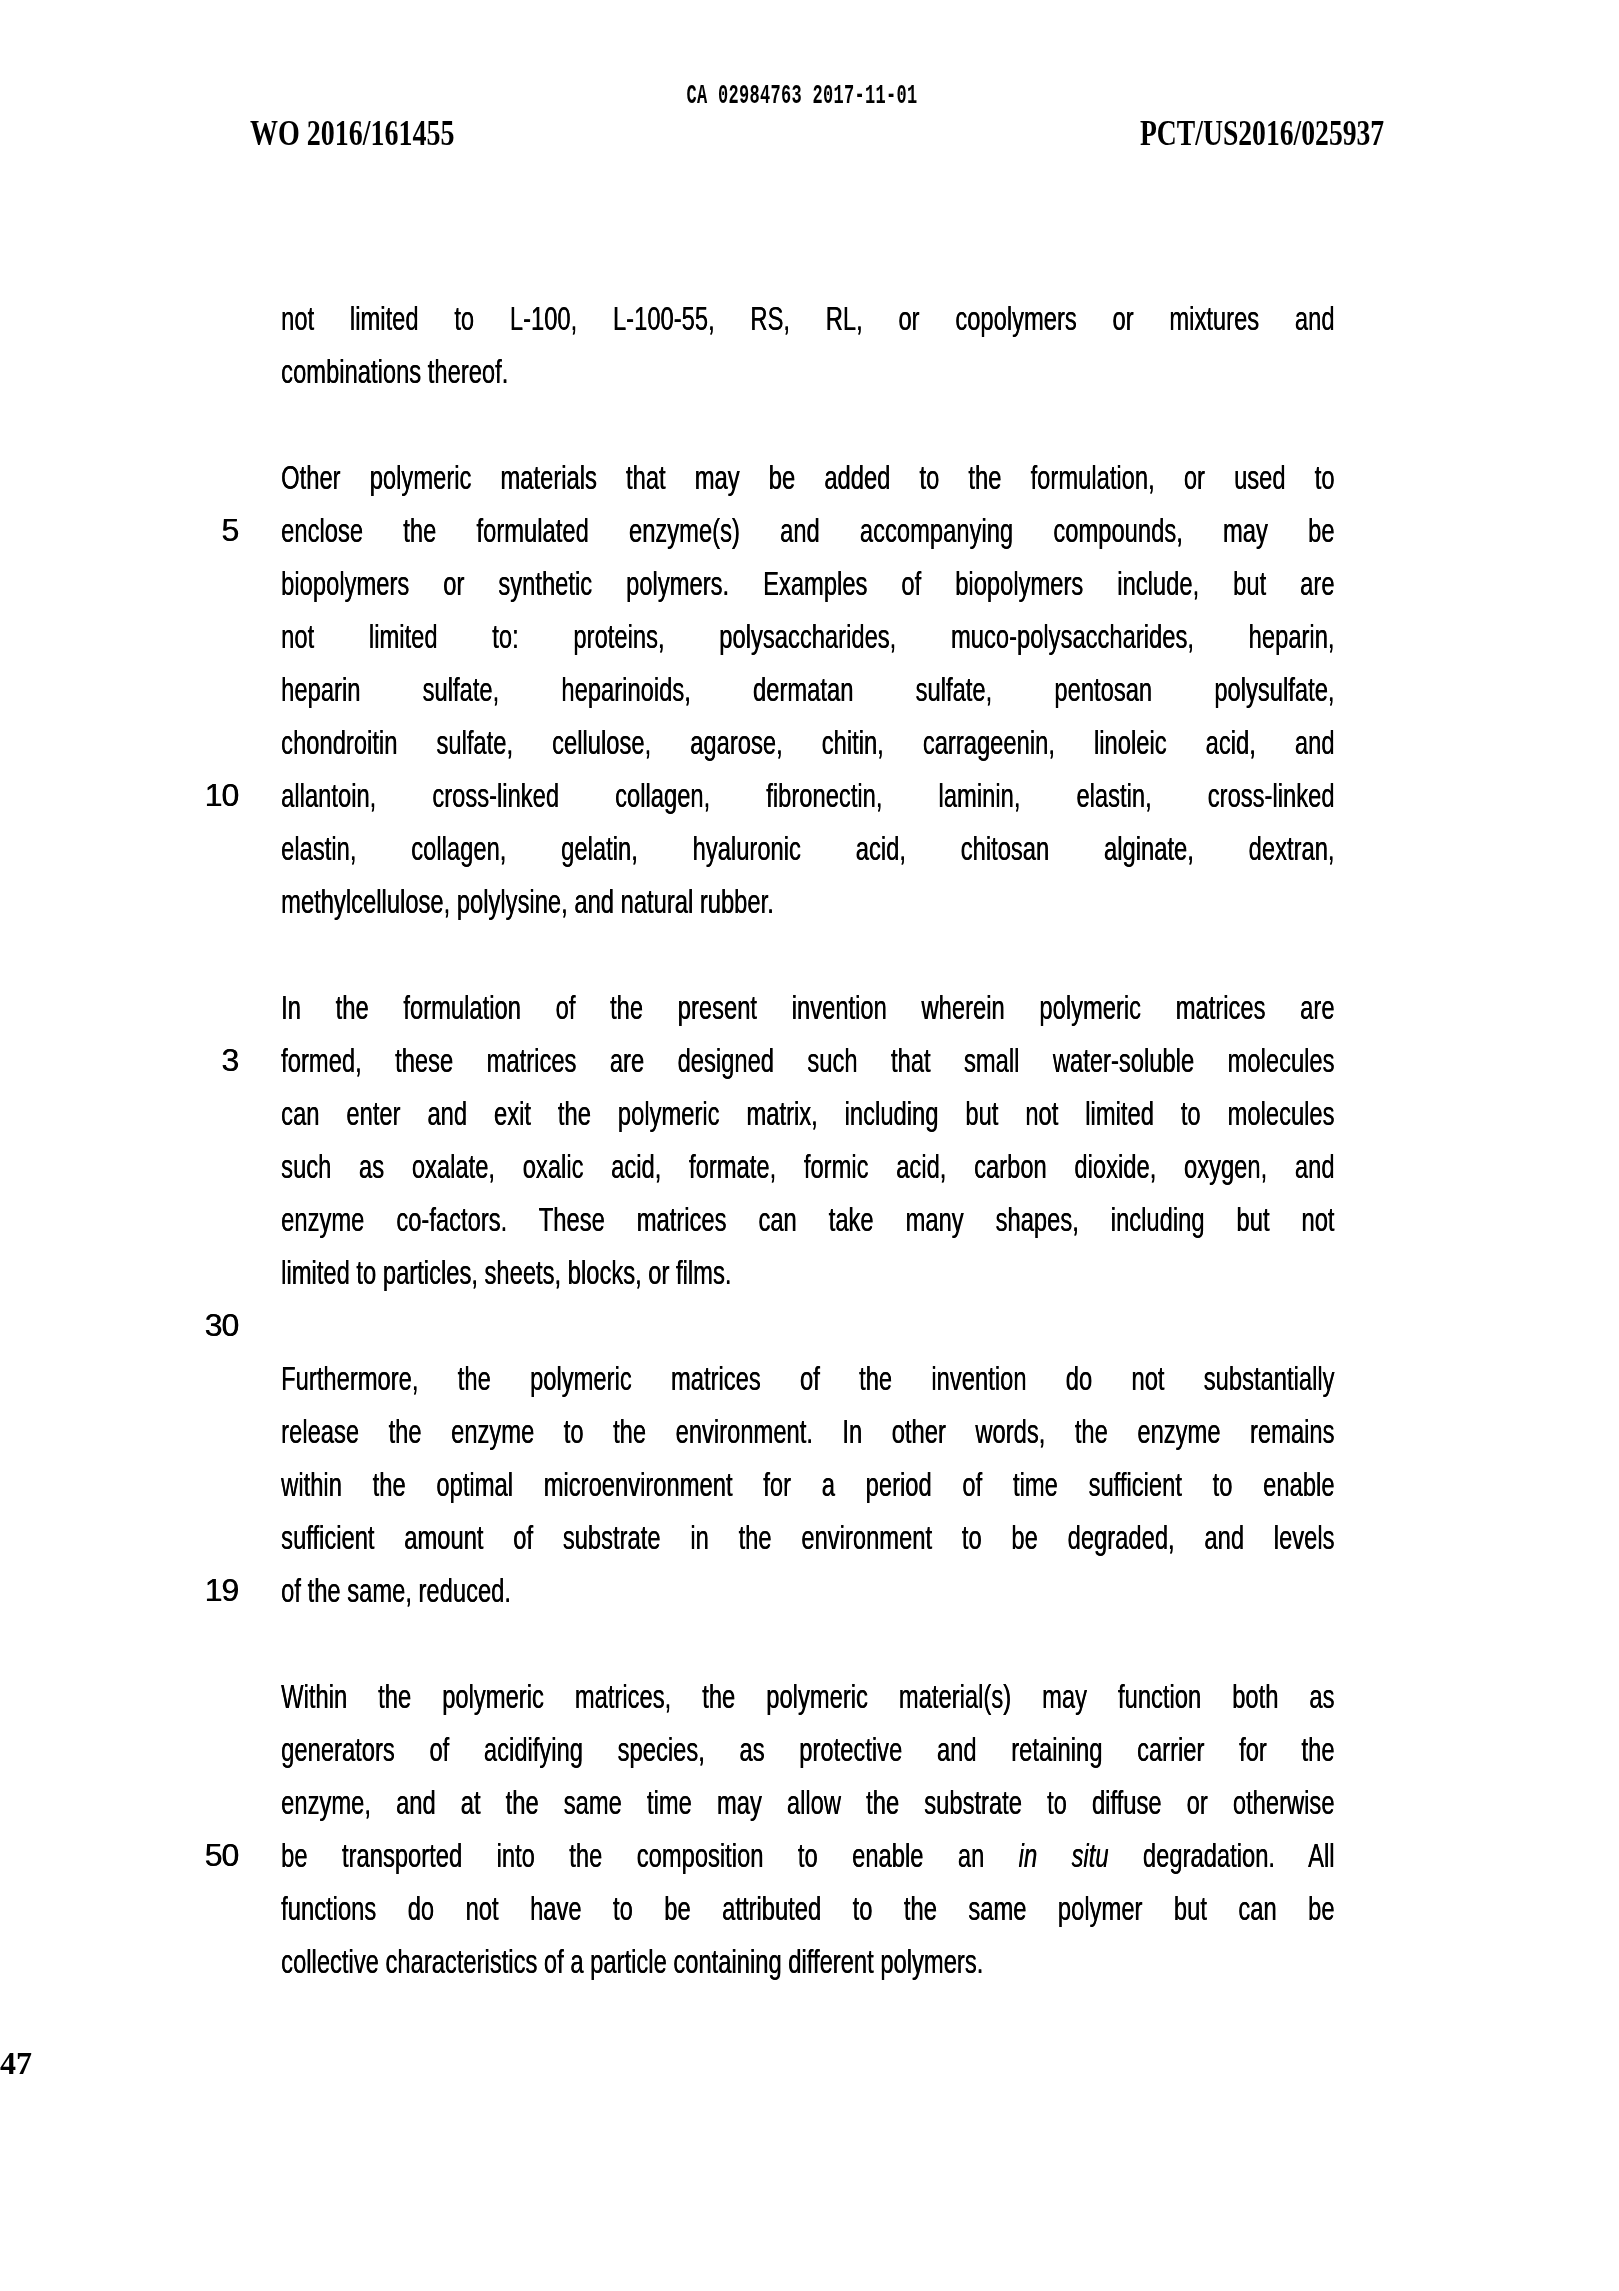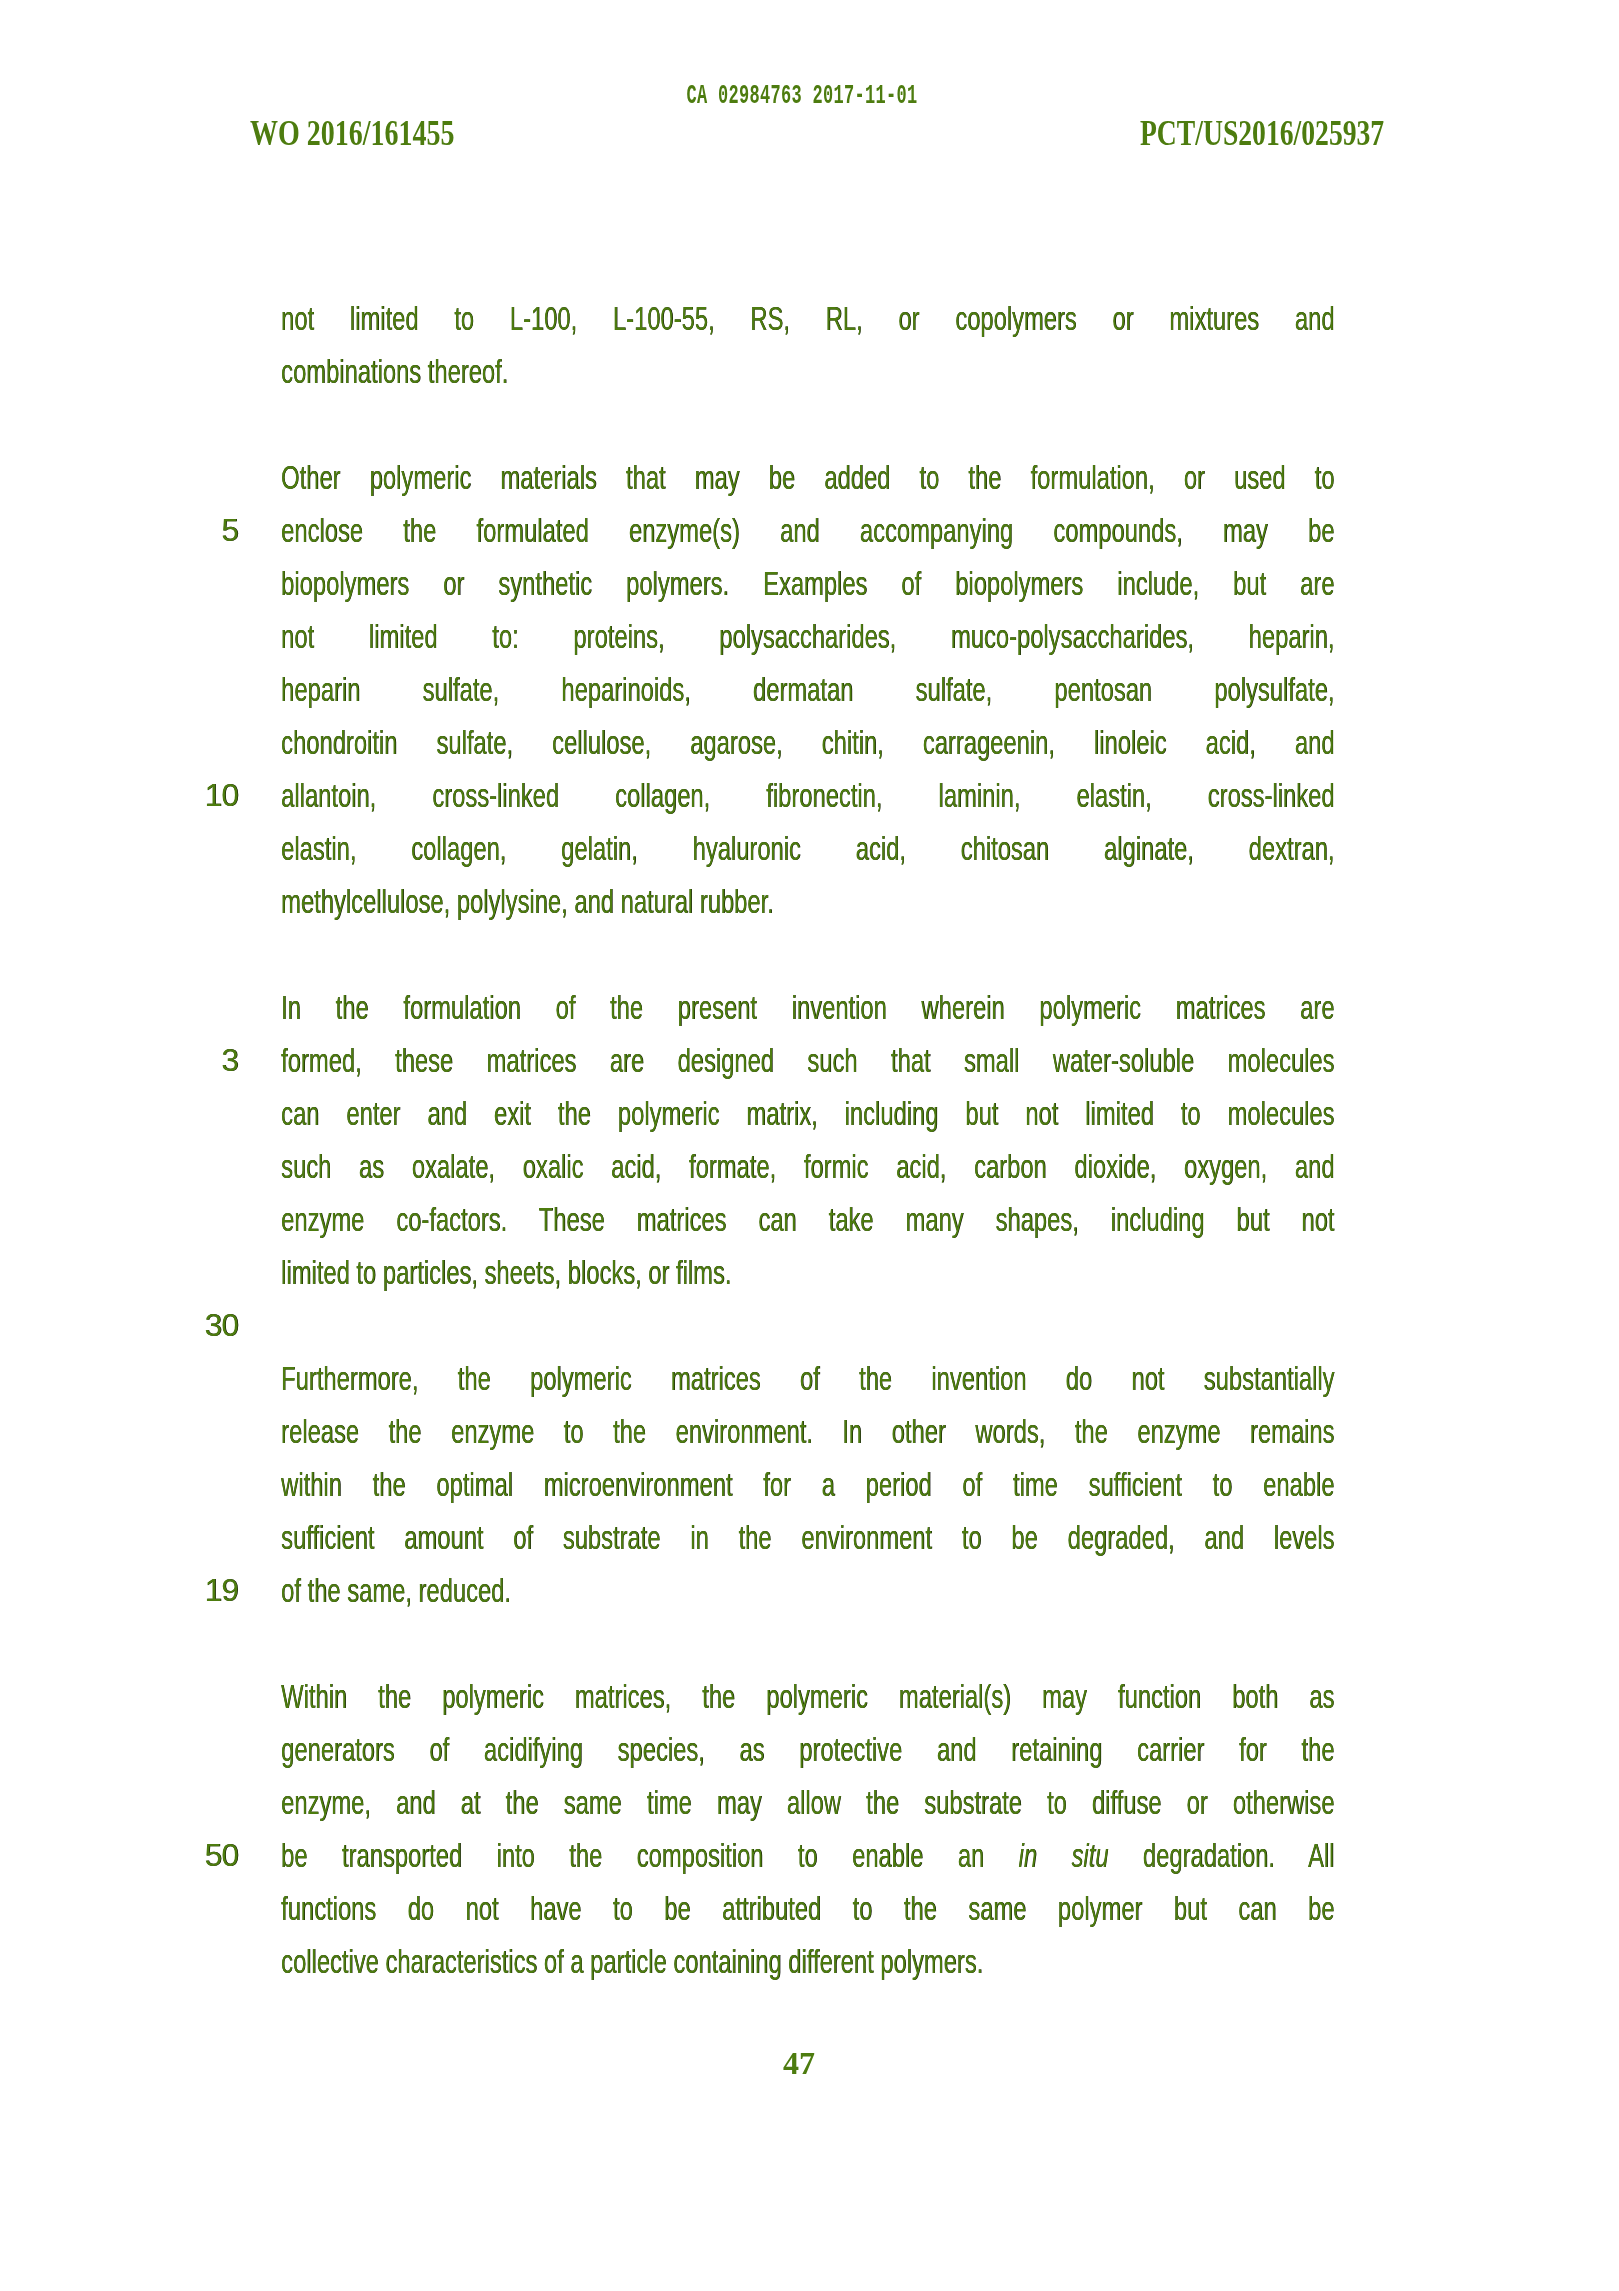--- a/index.html
+++ b/index.html
@@ -1,21 +1,21 @@
 <!DOCTYPE html>
 <html><head>
 <meta charset="utf-8">
 <style>
   * { margin:0; padding:0; box-sizing:border-box; }
   html,body { background:#ffffff; }
   .page {
     position:relative;
     width:1619px; height:2292px;
     background:#ffffff;
-    color:#4d7c0f;
+    color:#000000;
     overflow:hidden;
   }
   
   .stamp {
     position:absolute; top:80px; left:0; width:1604px;
     text-align:center;
     font-family:"Liberation Mono", monospace;
     font-weight:bold; font-size:27.4px;
     transform:scaleX(0.62); transform-origin:center top;
     letter-spacing:0.5px;
@@ -45,21 +45,21 @@
   }
   .line {
     flex:0 0 auto; width:1463px;
     transform:scaleX(0.72); transform-origin:0 50%;
   }
   .line.j { text-align:justify; text-align-last:justify; }
   .it { font-style:italic; }
   
   .page-num {
     position:absolute; top:2045px; left:0; width:1598px;
-    text-align:center;
+    text-align:left;
     font-family:"Liberation Serif", serif;
     font-weight:bold; font-size:32px;
   }
 </style>
 </head>
 <body>
 
 <div class="page">
 
   <div class="stamp">CA 02984763 2017-11-01</div>

